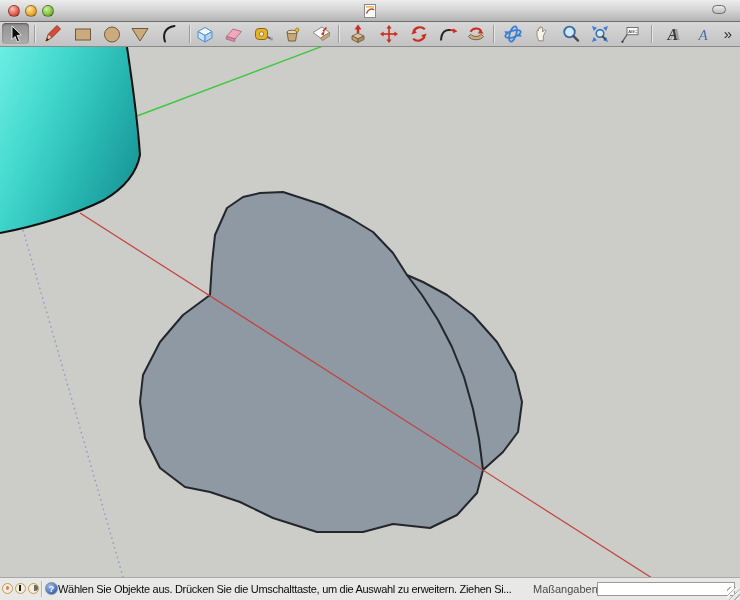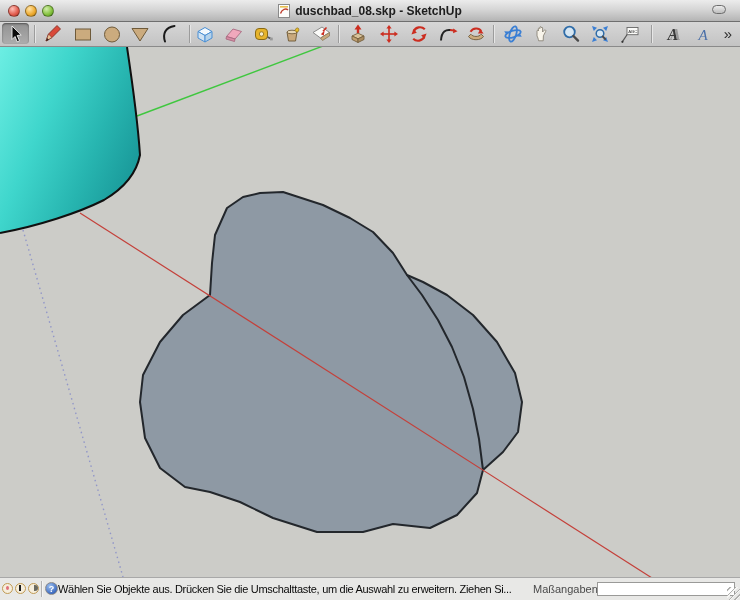--- a/index.html
+++ b/index.html
@@ -65,21 +65,20 @@
       <div class="tl red"></div>
       <div class="tl yellow"></div>
       <div class="tl green"></div>
     </div>
     <div class="title-center">
       <svg width="12" height="14" viewBox="0 0 12 14">
         <rect x="0.5" y="0.5" width="11" height="13" fill="#fdfdfb" stroke="#8a8a8a"></rect>
         <path d="M2.5,9.5 C4,5 8,4 10,6" stroke="#c04030" stroke-width="1.4" fill="none"></path>
         <rect x="2" y="2" width="8" height="1.6" fill="#e8c050"></rect>
       </svg>
-      <span class="win-title">duschbad_08.skp - SketchUp</span>
     </div>
     <div class="capsule"></div>
   </div>
 
   <div class="toolbar">
     <div class="pressed-bg"></div>
 
     <div class="tool" style="left:3px">
       <svg width="22" height="22">
         <path d="M8,3 L8,16.5 L11,13.5 L13.2,18.8 L15.5,17.8 L13.2,12.5 L17.2,12 Z" fill="#0c0c0c" stroke="#f4f4f4" stroke-width="0.9"></path>

